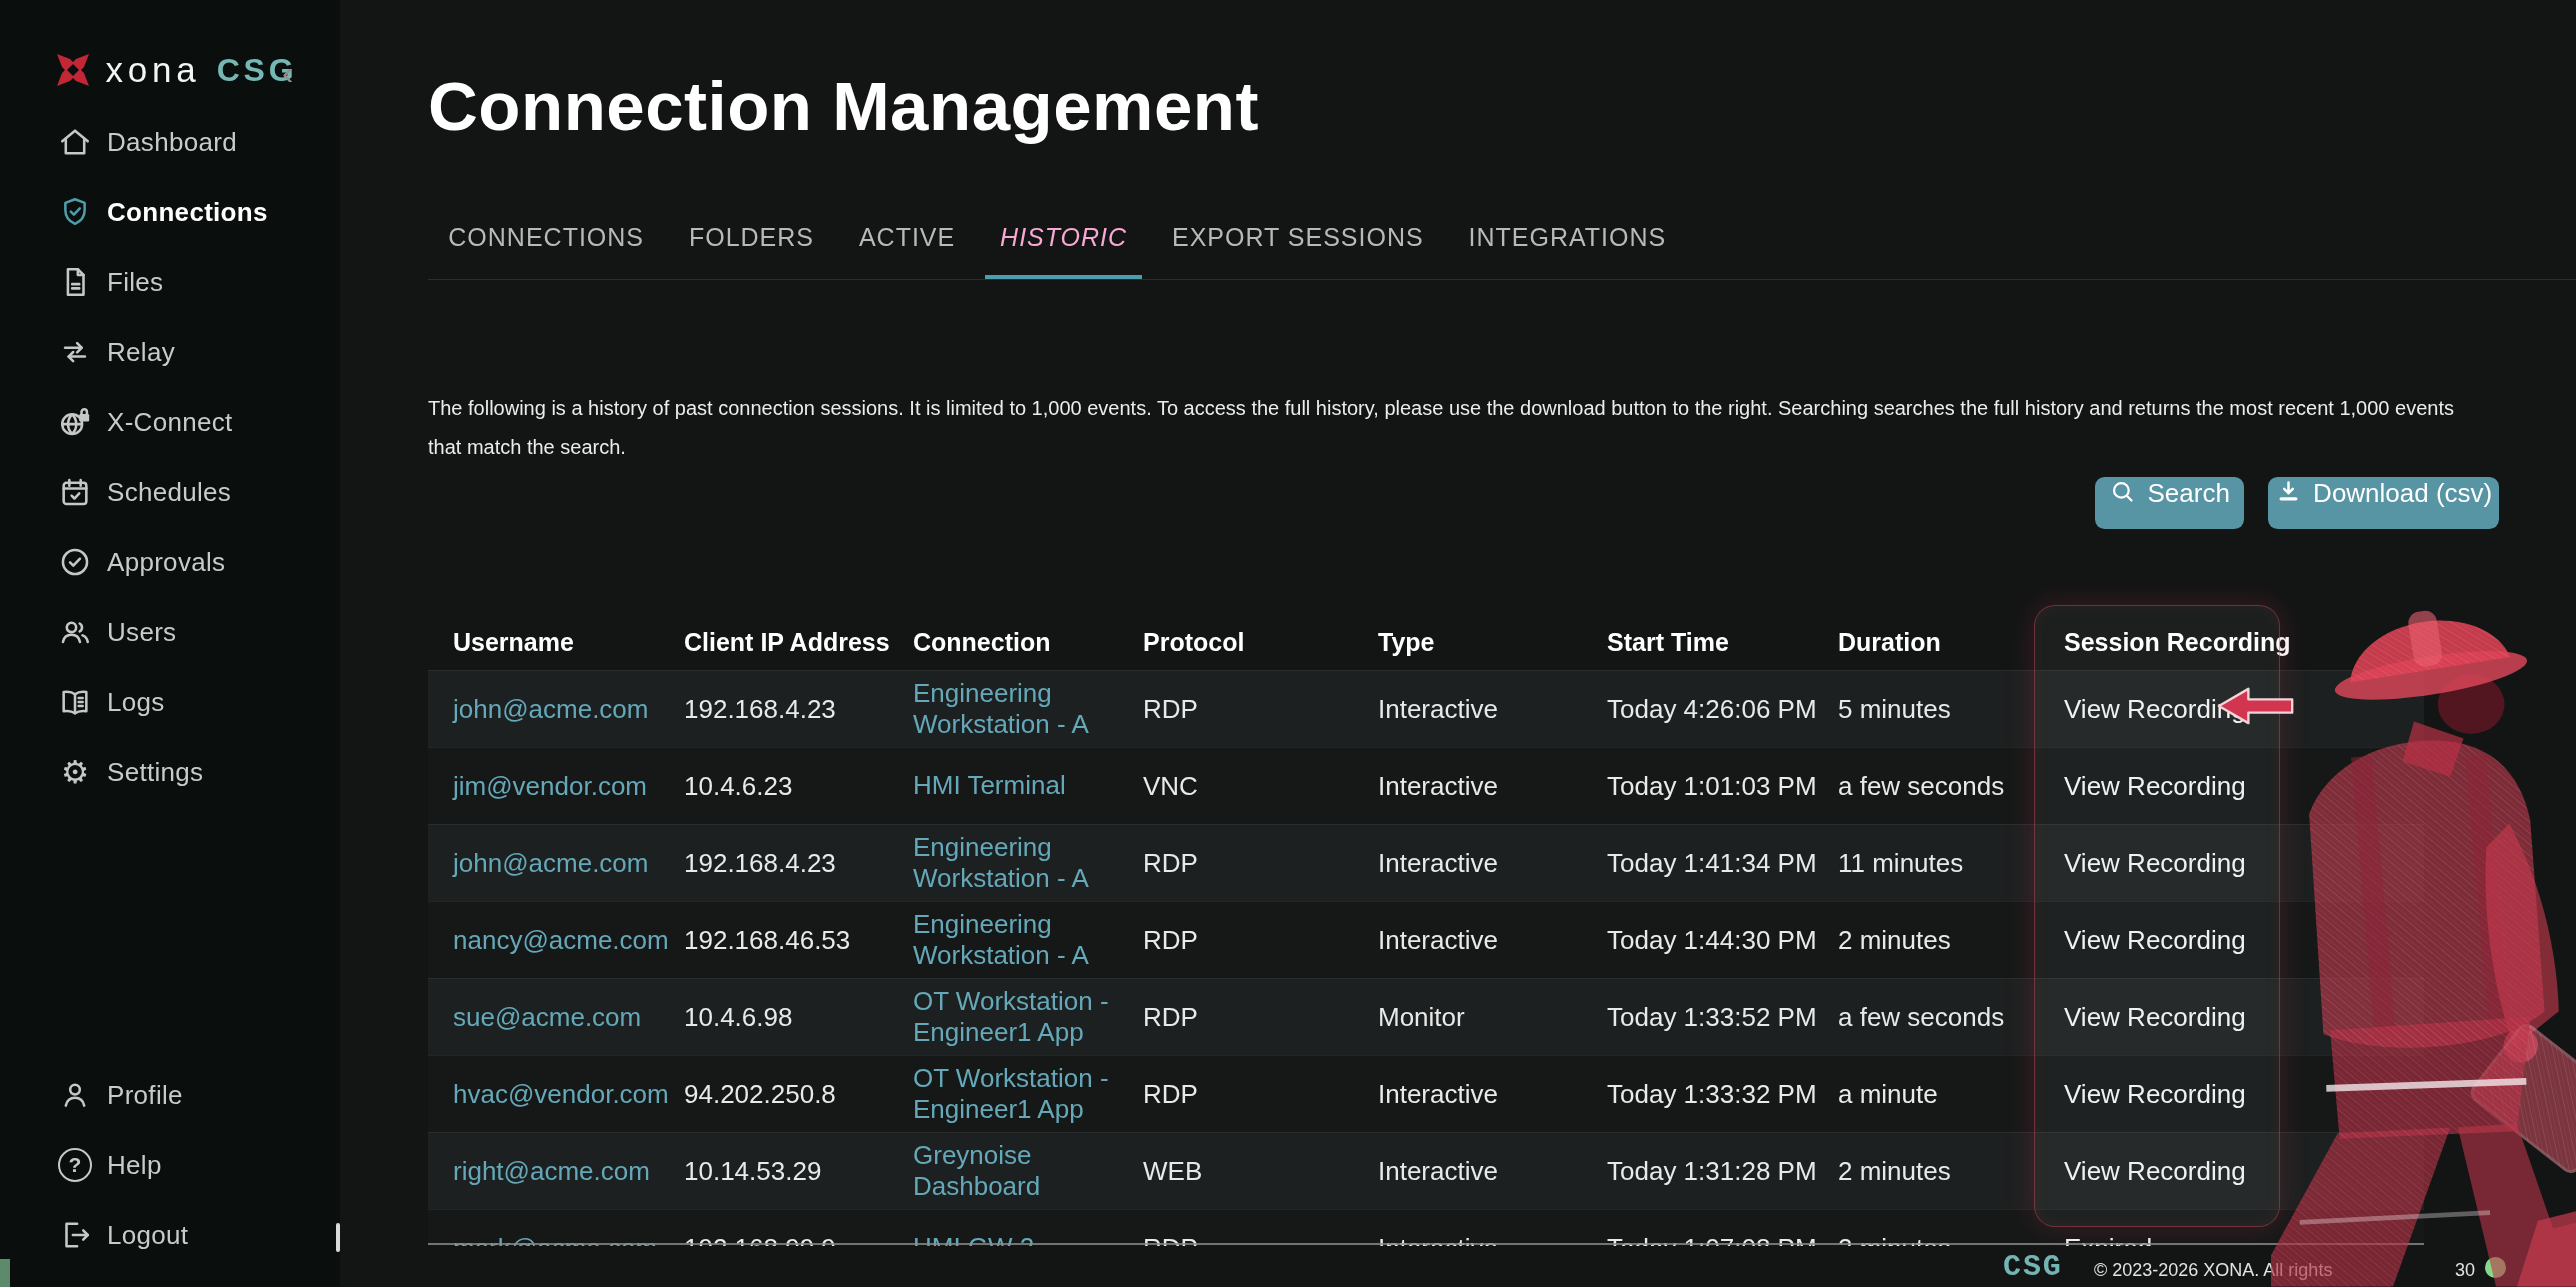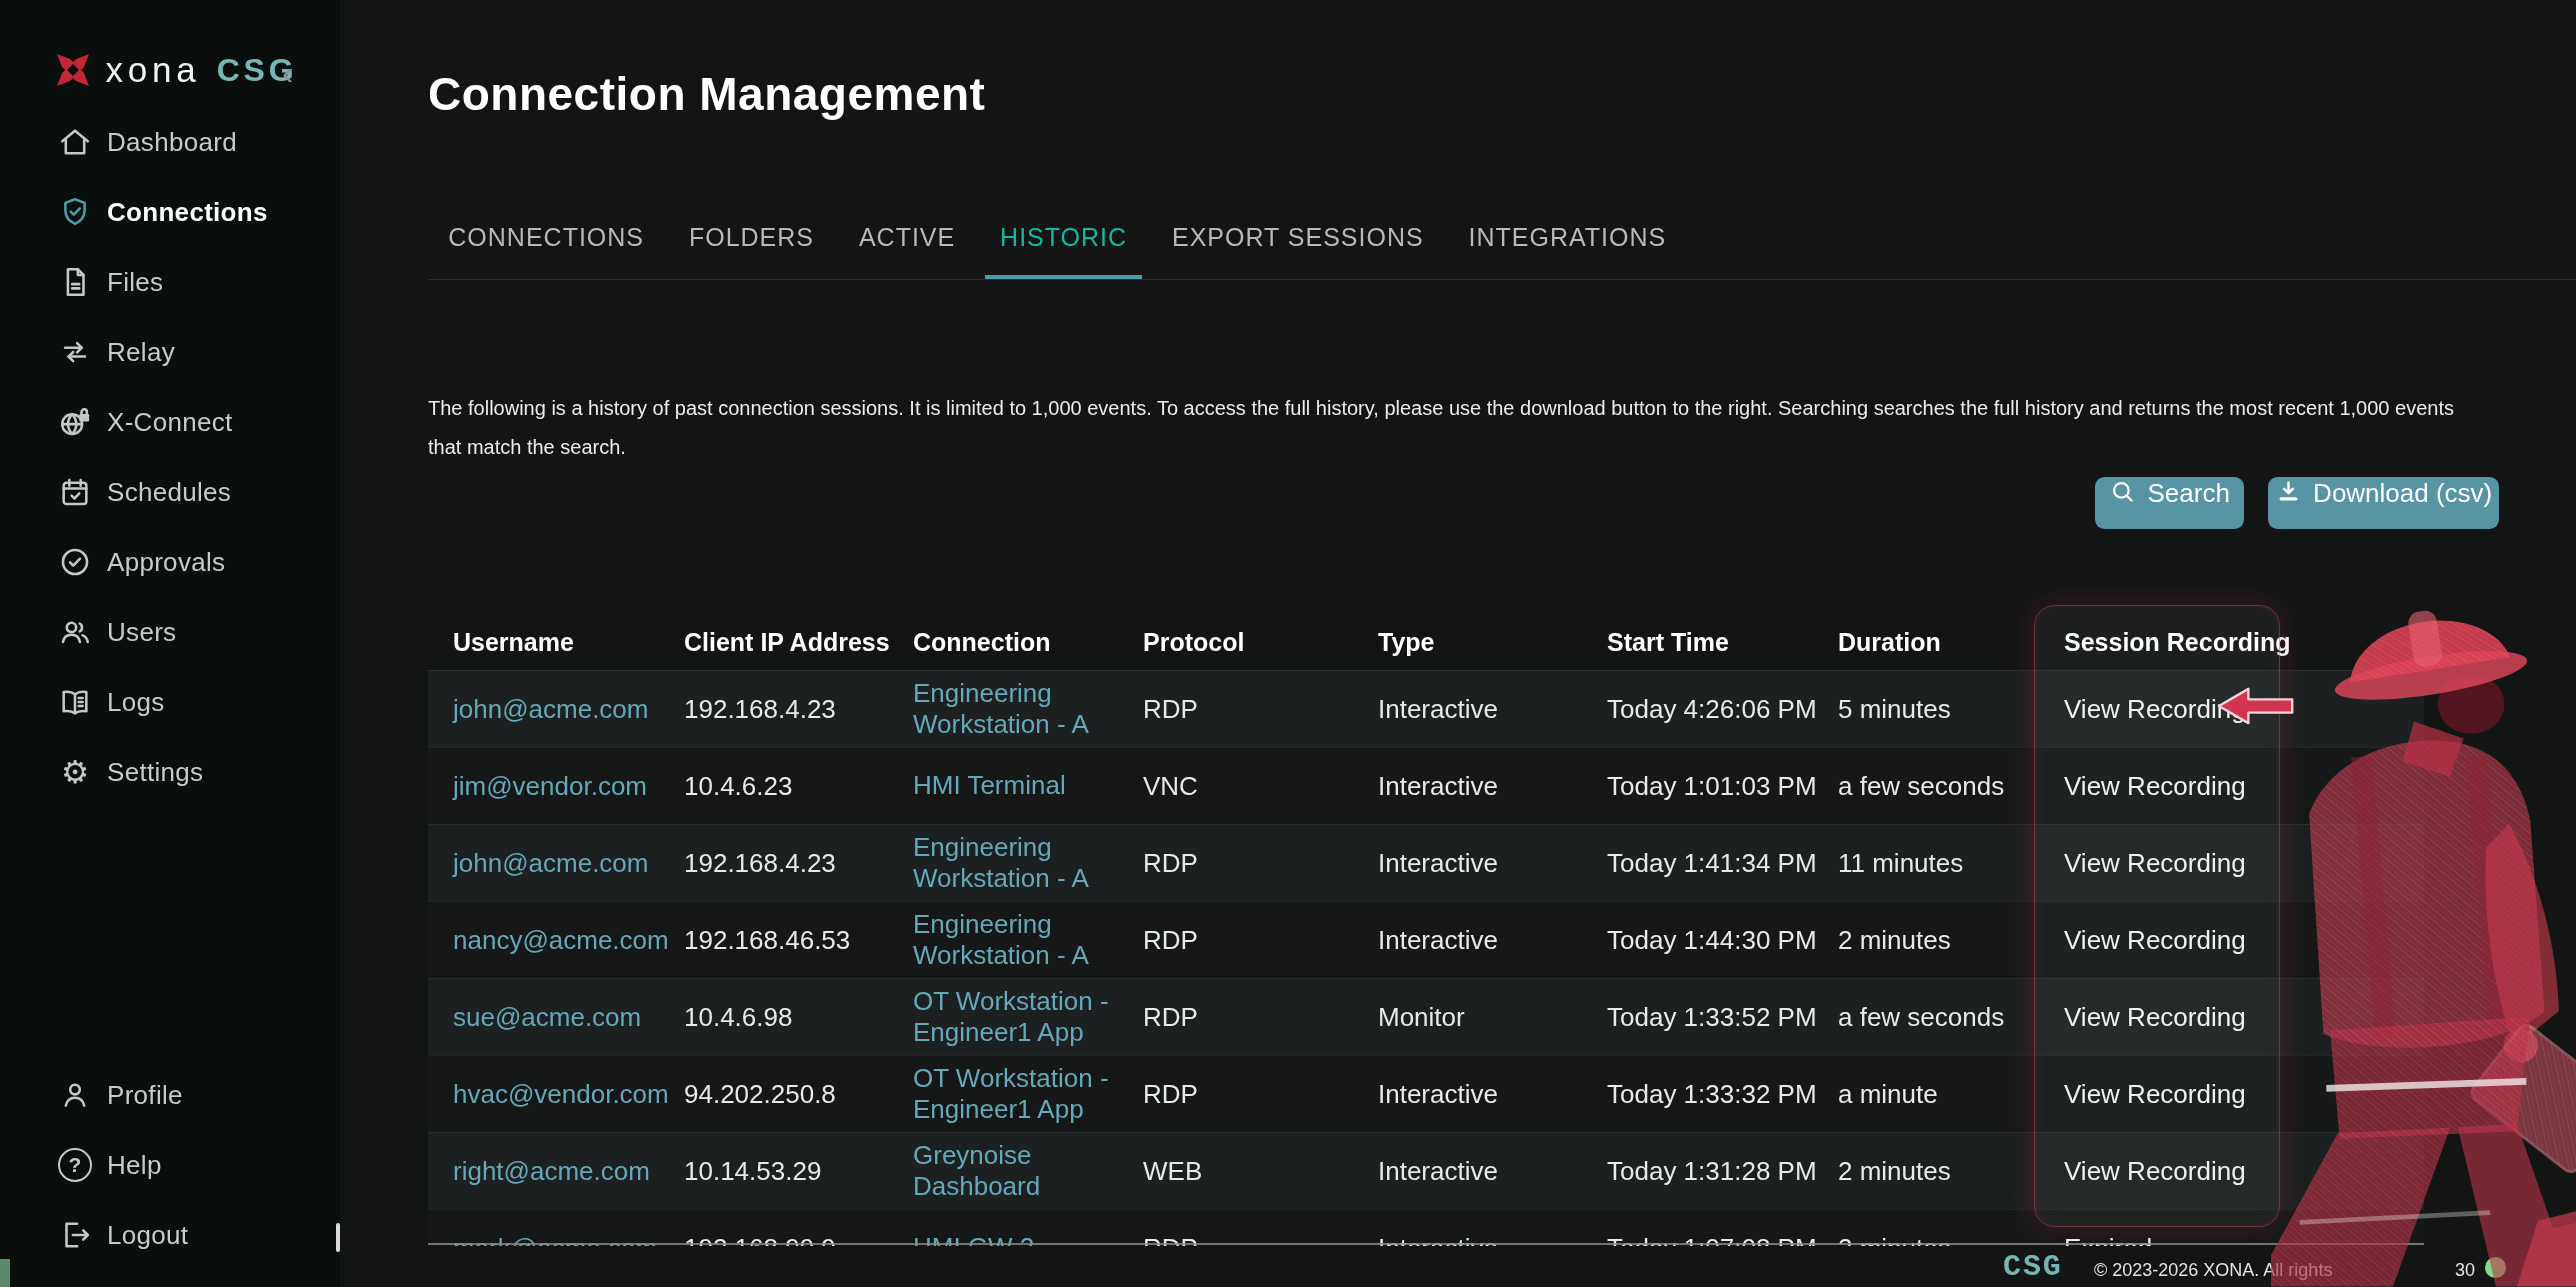--- a/index.html
+++ b/index.html
@@ -21,25 +21,25 @@
   .nav-glyph{font-size:31.5px;color:#c6c8c7;line-height:34px;}
   .help-circle{width:30.5px;height:30.5px;border:2.3px solid #c6c8c7;border-radius:50%;color:#c6c8c7;
     font-size:21px;font-weight:700;display:flex;align-items:center;justify-content:center;}
   .nav-label{font-size:26px;color:#c9cbca;letter-spacing:0.3px;}
   .nav li.active .nav-label{color:#ffffff;font-weight:700;}
   .sidebar-scroll-thumb{position:absolute;left:336px;top:1223px;width:3.8px;height:29px;background:#d9dada;border-radius:1.9px;z-index:30;}
   .corner-green{position:absolute;left:0;top:1259px;width:9.5px;height:28px;background:#5d8a6b;z-index:60;}
 
   
   .main{position:absolute;left:340px;top:0;width:2236px;height:1287px;}
-  .page-title{position:absolute;left:88px;top:67px;font-size:46px;font-weight:700;color:#ffffff;letter-spacing:0.5px;margin:0;}
+  .page-title{position:absolute;left:88px;top:67px;font-size:69px;font-weight:700;color:#ffffff;letter-spacing:0.5px;margin:0;}
   .tabs{position:absolute;left:93px;top:223px;display:flex;gap:14.3px;}
   .tab{font-size:25px;letter-spacing:1px;color:#b8bab9;padding:0 15.3px 23px 15.3px;border-bottom:4.8px solid transparent;
        font-weight:500;cursor:pointer;line-height:29px;}
-  .tab.active{color:#14b8a6;border-bottom-color:#4c9dad;}
+  .tab.active{color:#f9a8d4;border-bottom-color:#4c9dad;font-style:italic;}
   .tabs-divider{position:absolute;left:88px;top:279px;width:2149px;height:1px;background:#2c2e2e;}
   .desc{position:absolute;left:88px;top:389px;width:2051px;font-size:20px;line-height:39px;color:#ebecec;margin:0;}
 
   .search-box{position:absolute;left:88px;top:497px;width:1646px;height:52px;background:#3e4040;border:1.9px solid #5e6060;
       border-radius:11.4px;box-sizing:border-box;display:flex;align-items:center;padding:0 9.5px 0 19px;gap:13.4px;}
   .search-box svg{width:30.5px;height:30.5px;flex:0 0 30.5px;}
   .search-box input{flex:1;background:transparent;border:none;outline:none;color:#e8e9e9;font-size:27px;font-family:"Liberation Sans",sans-serif;}
   .search-box input::placeholder{color:#9fa1a0;}
   .btn{position:absolute;top:477px;height:52px;border:none;border-radius:9.5px;background:#5794a4;color:#ffffff;
       font-size:26px;font-family:"Liberation Sans",sans-serif;display:flex;align-items:flex-start;justify-content:center;gap:11.4px;cursor:pointer;}

